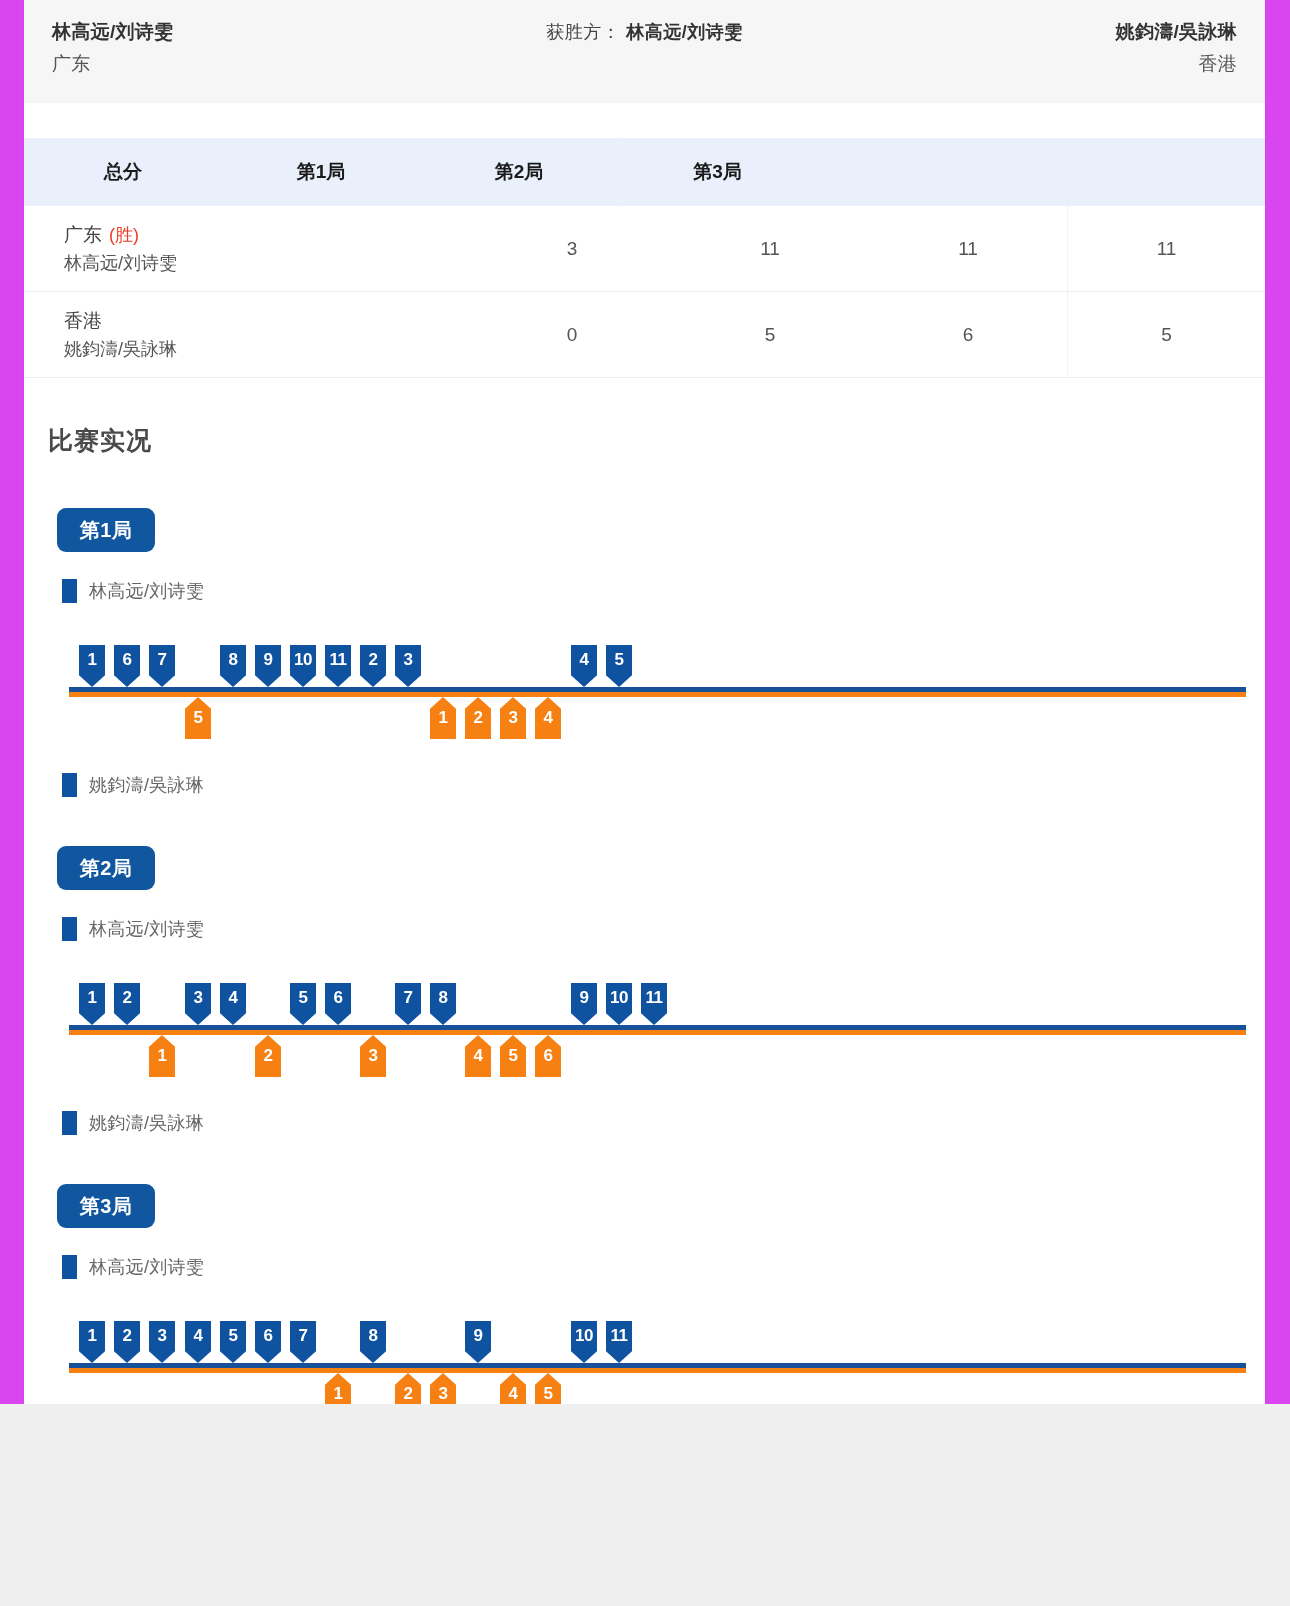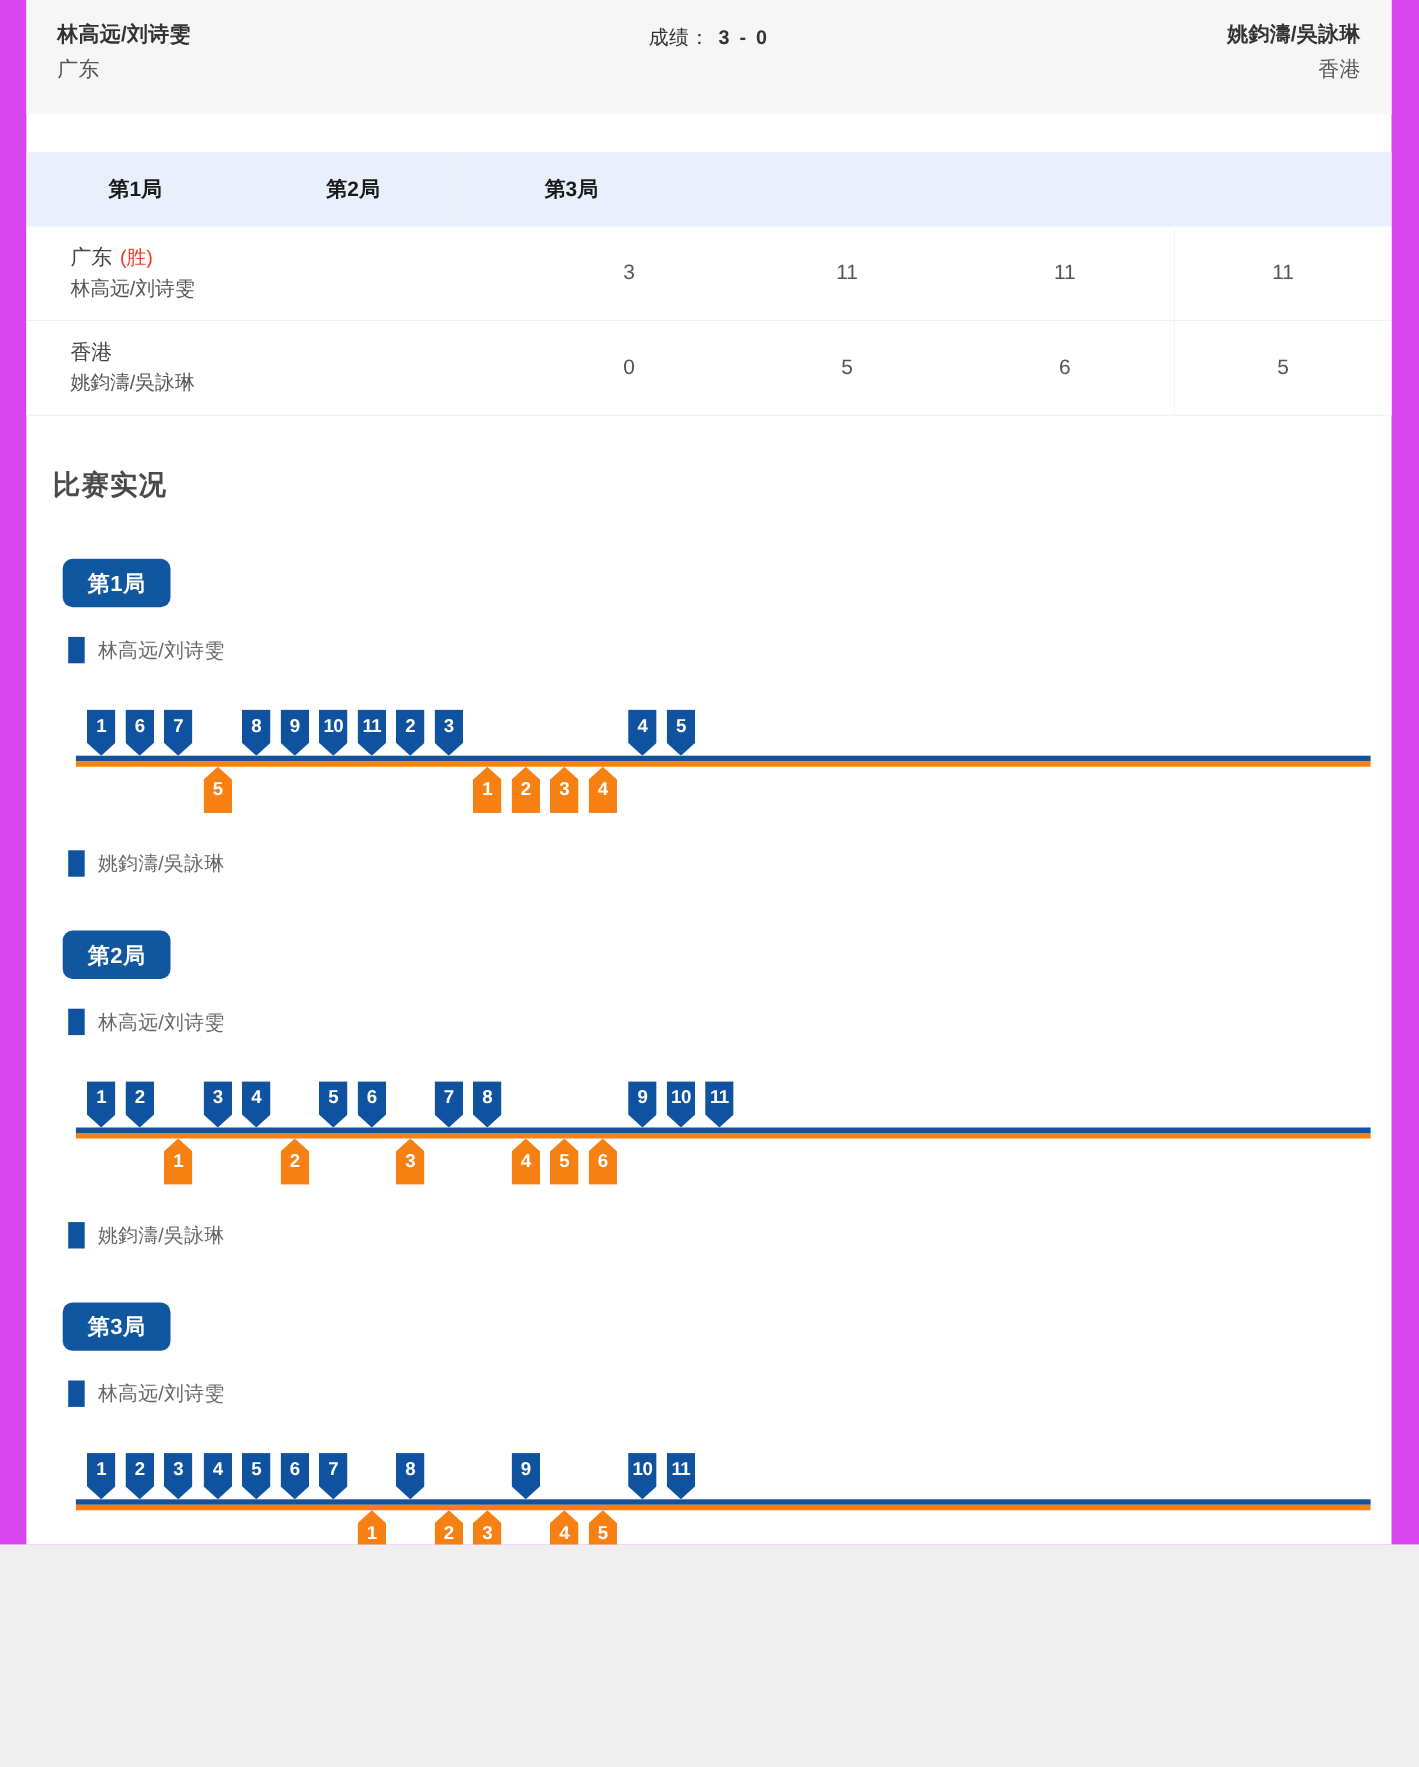--- a/index.html
+++ b/index.html
@@ -243,32 +243,33 @@
 
 <div class="page">
   <div class="card">
 
     <div class="match-header">
       <div class="mh-left">
         <div class="mh-name">林高远/刘诗雯</div>
         <div class="mh-team">广东</div>
       </div>
       <div class="mh-center">
-        <div class="mh-scoreline">
-          <span class="lbl">成绩：</span><span class="val">3 - 0</span>
+        <div class="mh-winline">
+          <span class="lbl">获胜方：</span><span class="val">林高远/刘诗雯</span>
         </div>
       </div>
       <div class="mh-right">
         <div class="mh-name">姚鈞濤/吳詠琳</div>
         <div class="mh-team">香港</div>
       </div>
     </div>
 
     <div class="score-table">
       <div class="st-row st-head">
+        <div class="st-cell c-total">总分</div>
         <div class="st-cell c-g1">第1局</div>
         <div class="st-cell c-g2">第2局</div>
         <div class="st-cell c-g3">第3局</div>
       </div>
 
       <div class="st-row st-body-row">
         <div class="st-cell c-unit">
           <div class="unit-stack">
             <div>
               <span class="unit-team">广东</span><span class="unit-win">(胜)</span>

